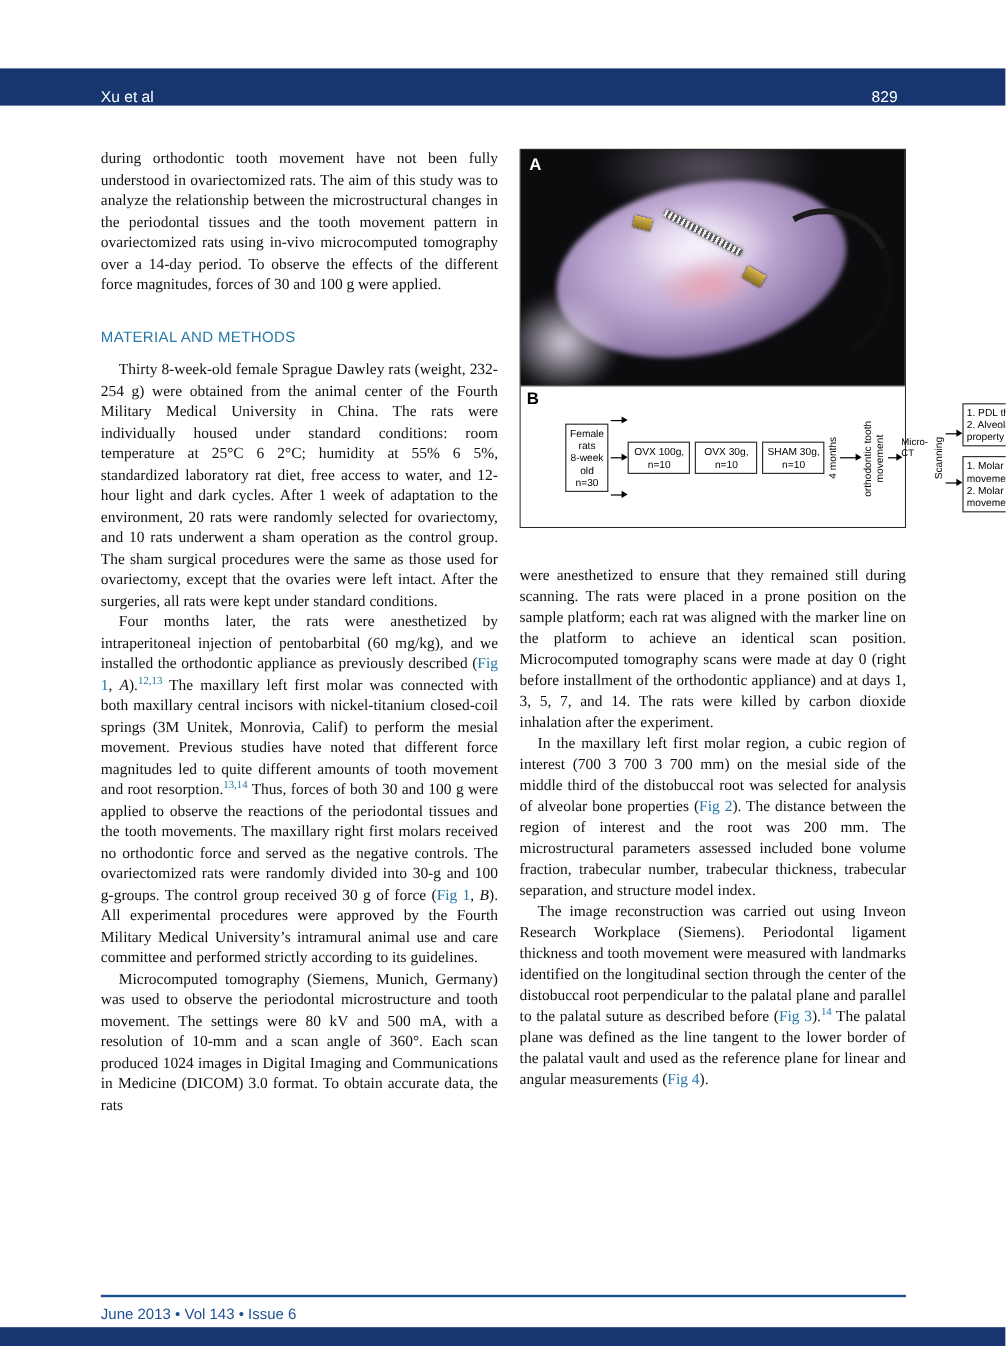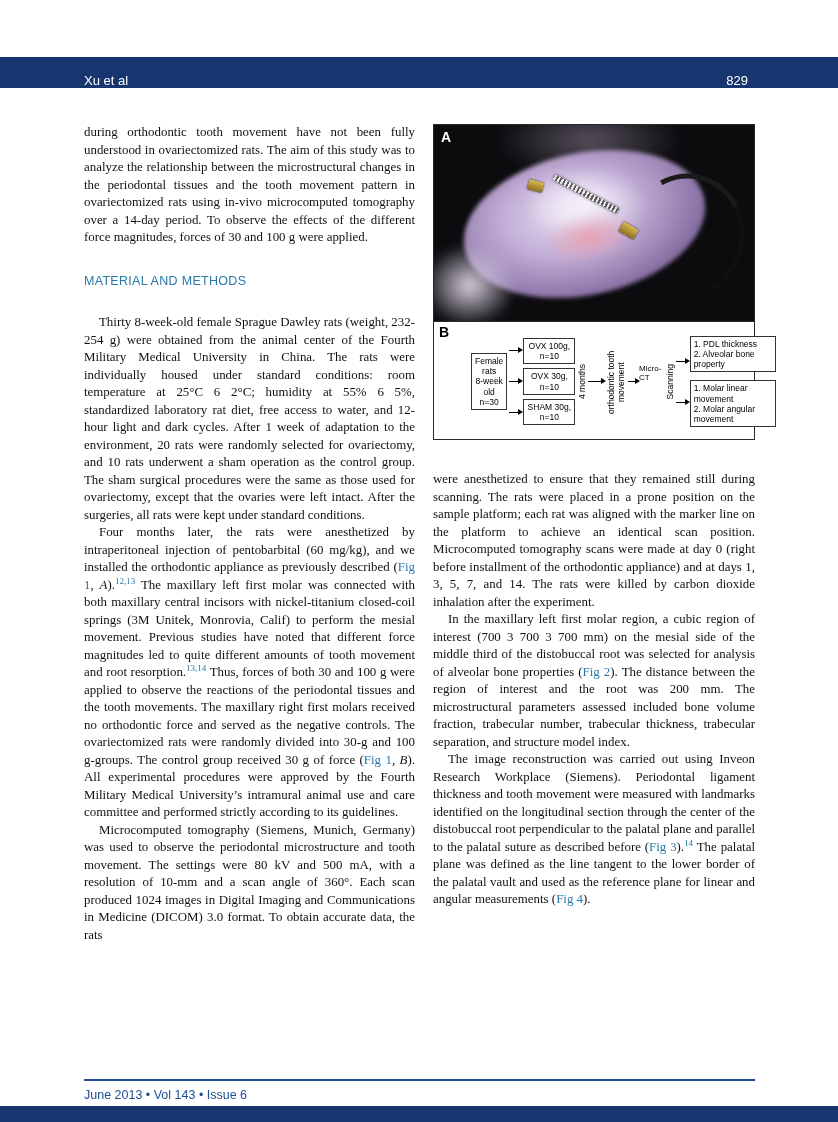--- a/index.html
+++ b/index.html
@@ -25,21 +25,21 @@
   }
   
   .col { position:absolute; top:124px; font-size:12.9px; line-height:17.5px; text-align:justify; }
   .col-left  { left:84px;  width:331px; }
   .col-right { left:433px; width:322px; }
   .para { text-indent:0; }
   .para.indent { text-indent:15px; }
   .section-heading {
     font-family:"Liberation Sans", sans-serif; font-weight:400;
     color:var(--accent,#2878a8); font-size:12.5px; letter-spacing:.3px;
-    margin:26px 0 24px; text-align:left;
+    margin:26px 0 10px; text-align:left;
   }
   .fig-link { color:var(--accent,#2878a8); }
   sup.ref-sup { color:var(--accent,#2878a8); font-size:9px; line-height:0; }
   .first-right { margin-top:31px; }
   
   .figure-box { width:322px; border:1px solid #2a2a2a; background:#fff; }
   .panel-a { position:relative; height:196px; background:#0c0b0e; overflow:hidden; }
   .panel-label {
     position:absolute; top:4px; left:7px; z-index:6;
     font-family:"Liberation Sans", sans-serif; font-weight:bold; font-size:14px;
@@ -67,21 +67,21 @@
   .wire { position:absolute; right:10px; top:48px; width:118px; height:128px; border-radius:50%;
     border:5px solid transparent; border-right-color:#0f0f0f; border-top-color:#1a1a1a; transform:rotate(18deg); }
   
   .panel-b { position:relative; height:118px; background:#fff; border-top:1px solid #2a2a2a; }
   .flow {
     display:flex; align-items:center; height:100%; padding:6px 4px 4px 16px;
     font-family:"Liberation Sans", sans-serif; font-size:8.5px; line-height:1.18; color:#000;
   }
   .fc-box { border:1px solid #333; padding:2px 3px; text-align:center; background:#fff; }
   .female { width:46px;margin-left:21px; }
-  .group-col { display:flex; flex-direction:column; gap:4px; margin:0 2px; }
+  .group-col { display:flex; gap:4px; margin:0 2px; }
   .group-col .fc-box { width:52px; }
   .fan-col { display:flex; flex-direction:column; gap:24px; margin-left:2px; }
   .fan-col.two { gap:34px; margin:0 1px; }
   .harrow { position:relative; width:12px; height:7px; }
   .harrow::before { content:""; position:absolute; left:0; top:3px; width:100%; height:1px; background:#000; }
   .harrow::after { content:""; position:absolute; right:-2px; top:0;
     border-top:3.5px solid transparent; border-bottom:3.5px solid transparent; border-left:5px solid #000; }
   .harrow.long { width:16px; }
   .seg { display:flex; align-items:center; gap:1px; }
   .vtext { writing-mode:vertical-rl; transform:rotate(180deg); display:inline-block; }

